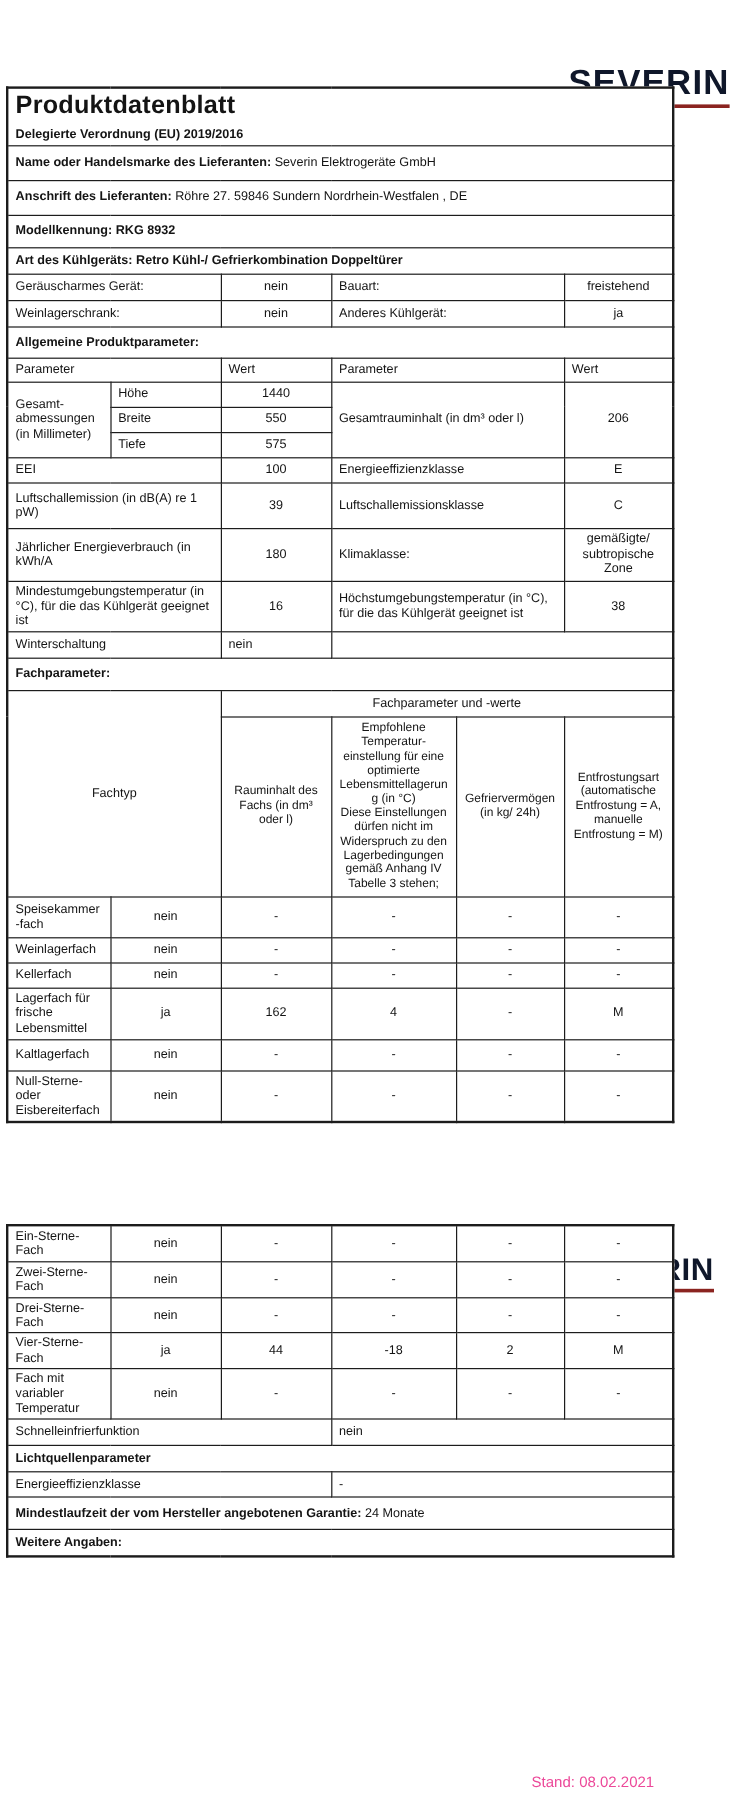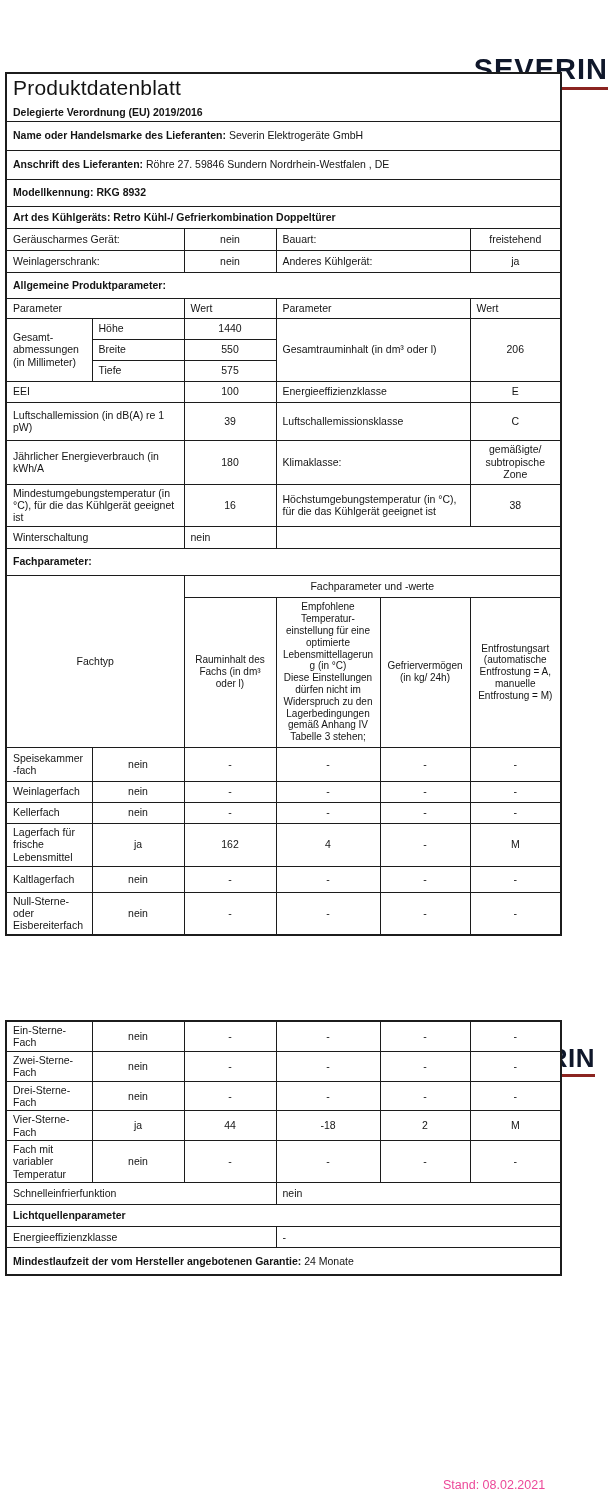--- a/index.html
+++ b/index.html
@@ -14,21 +14,21 @@
   .t1{top:72px;}
   .t2{top:1020px;}
   td{
     border:1px solid #1c1c1c;font-size:10.5px;line-height:1.18;
     padding:2px 6px;vertical-align:middle;overflow:hidden;word-wrap:break-word;
   }
   .c{text-align:center;}
   .b{font-weight:bold;}
   .sm{font-size:10px;}
   .preline{white-space:pre-line;}
-  .title{font-size:21px;font-weight:normal;letter-spacing:.2px;}
+  .title{font-size:21px;font-weight:bold;letter-spacing:.2px;}
   .subtitle{font-size:10.5px;margin-top:5px;font-weight:bold;}
   .logo{position:absolute;font-weight:bold;color:#0f172a;line-height:1;text-align:left;margin-top:48px;}
   .logo .ul{height:3px;background:#8b2420;margin-top:3px;}
   .logo1{top:7px;right:1px;font-size:29px;letter-spacing:1px;}
   .logo2{top:997px;right:14px;font-size:26px;letter-spacing:.5px;}
   .logo2 .ul{height:2.5px;}
   .footer{position:absolute;top:1478px;left:443px;font-size:12.5px;color:#ec4899;}
 </style>
 </head>
 <body>
@@ -273,16 +273,19 @@
   <tr style="height:21px">
     <td colspan="3">Energieeffizienzklasse</td>
     <td colspan="3">-</td>
   </tr>
   <tr style="height:27px">
     <td colspan="6">
       <span class="b">Mindestlaufzeit der vom Hersteller angebotenen Garantie:</span>
       <span>24 Monate</span>
     </td>
   </tr>
+  <tr style="height:22px">
+    <td colspan="6" class="b">Weitere Angaben:</td>
+  </tr>
 </tbody>
   </table>
 
 <div class="footer">Stand: 08.02.2021</div>
 
 </body></html>

